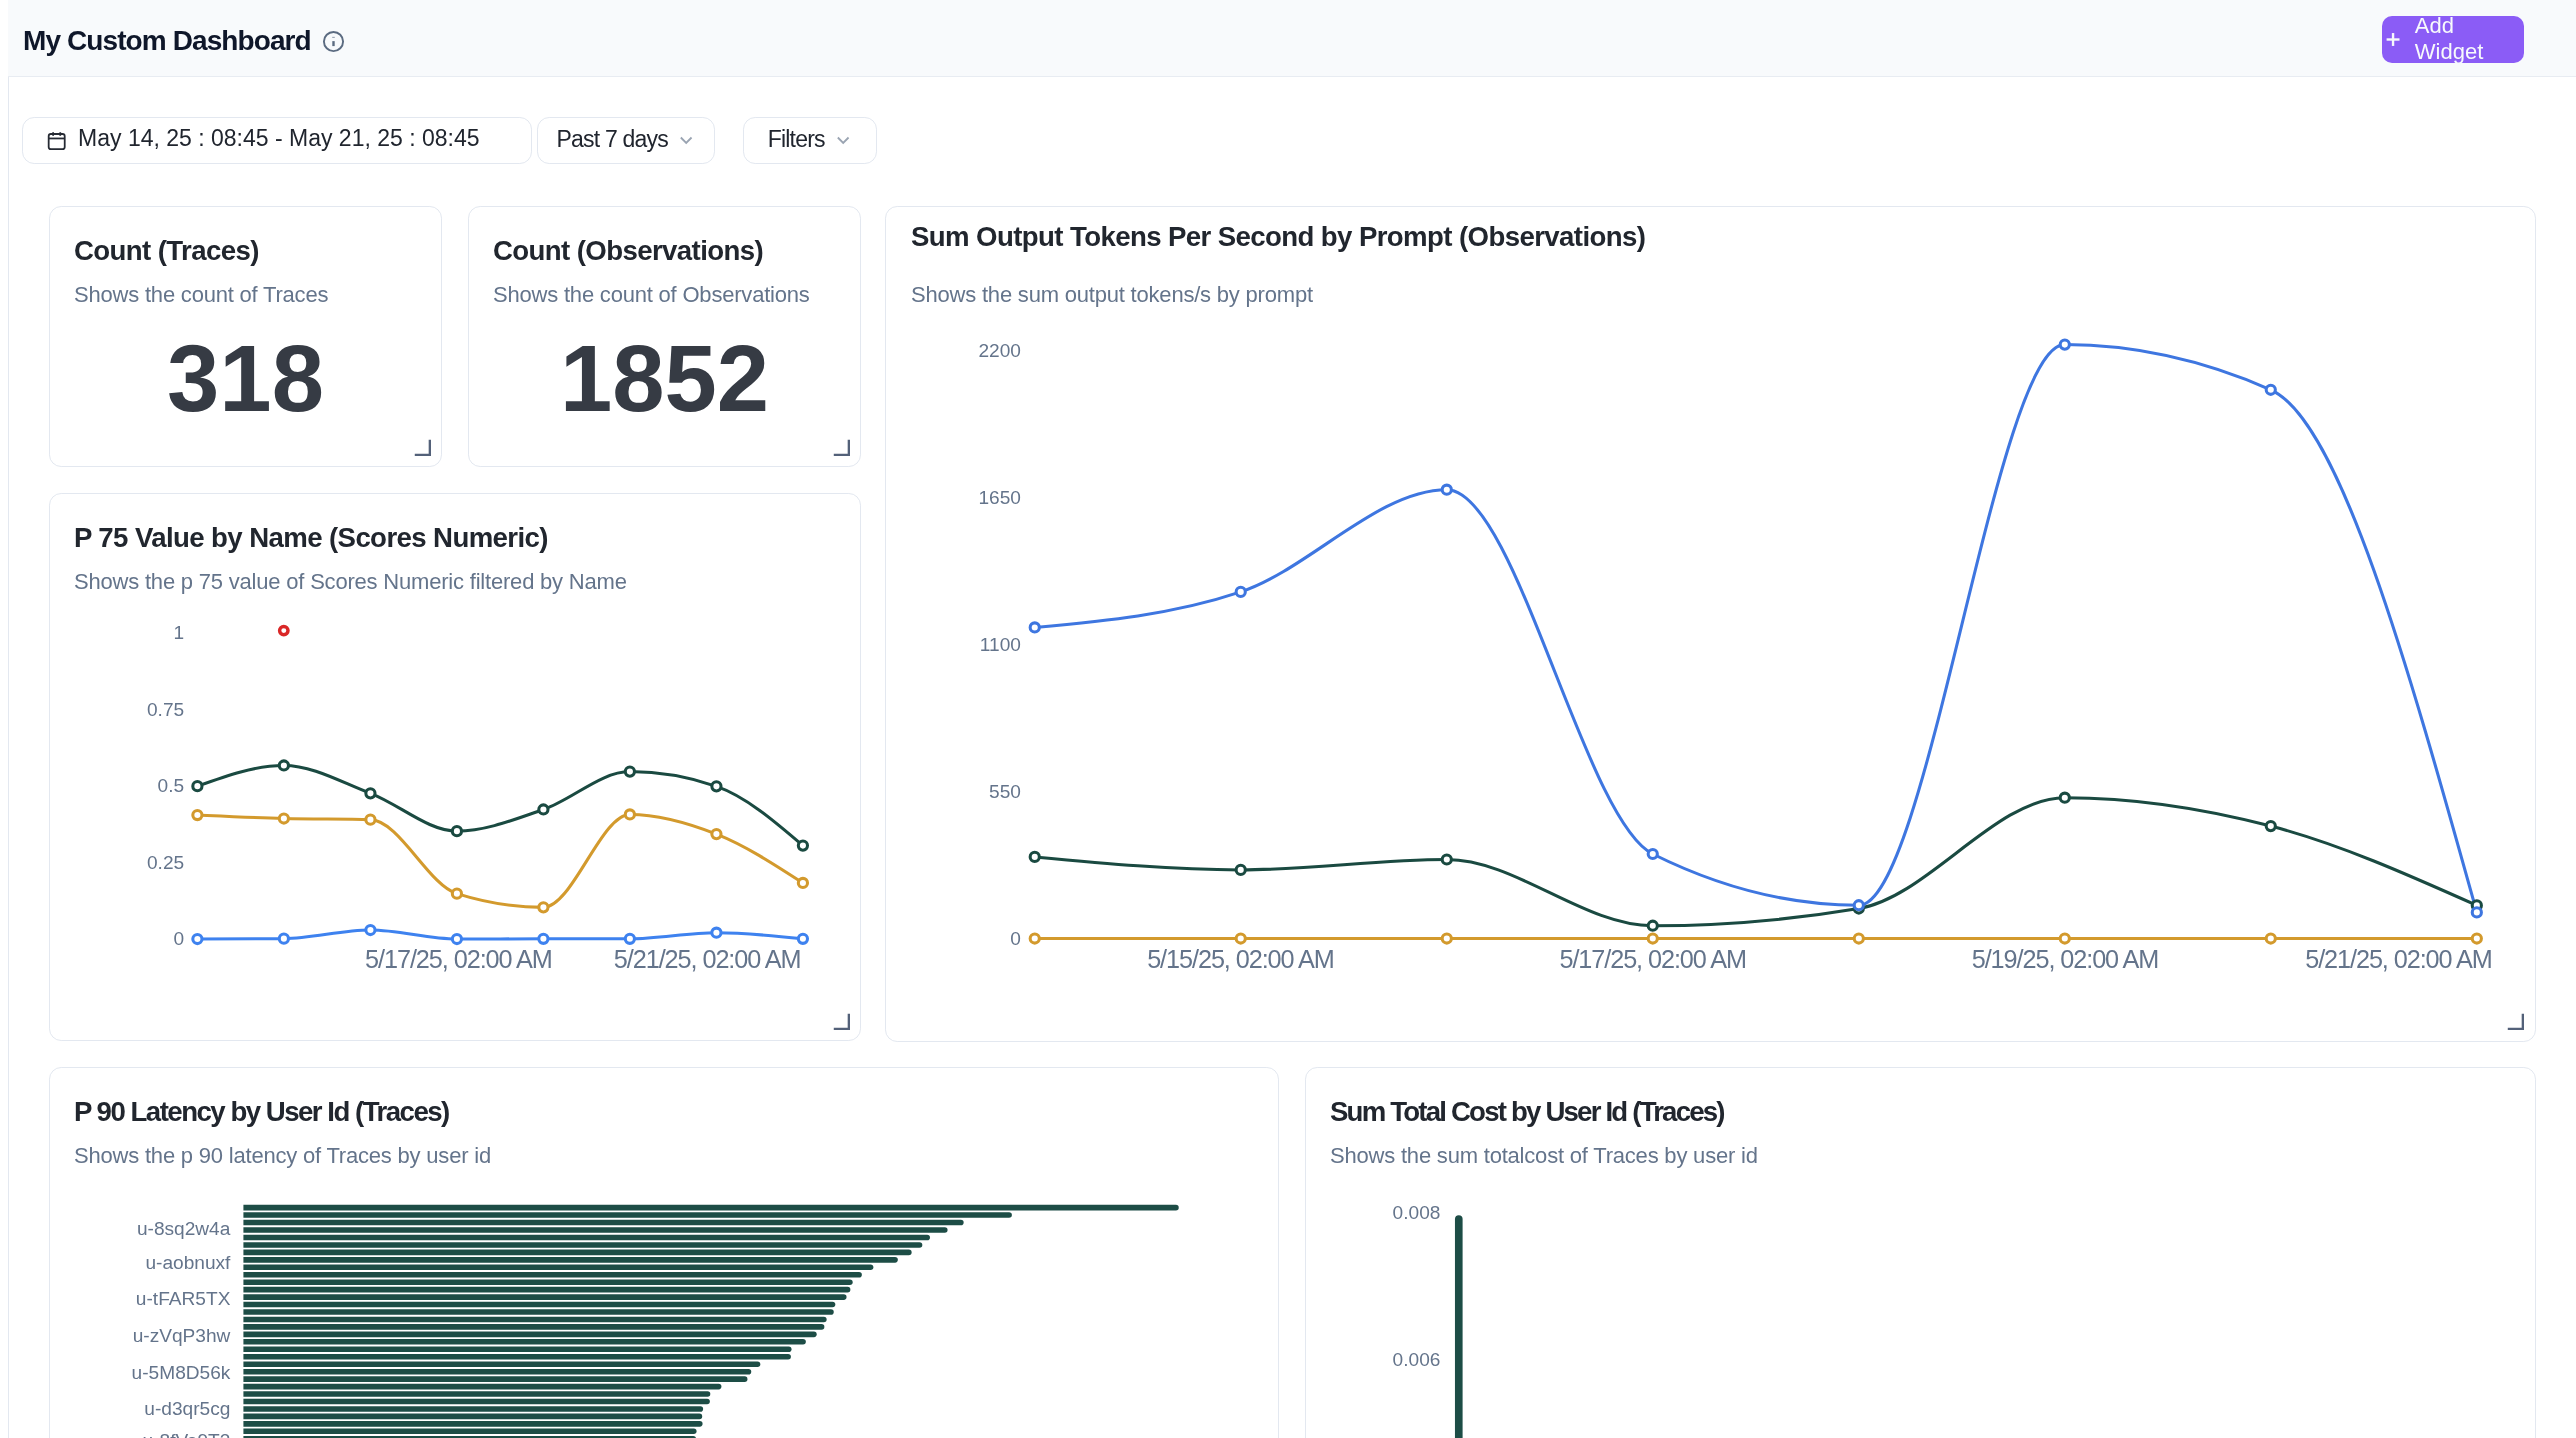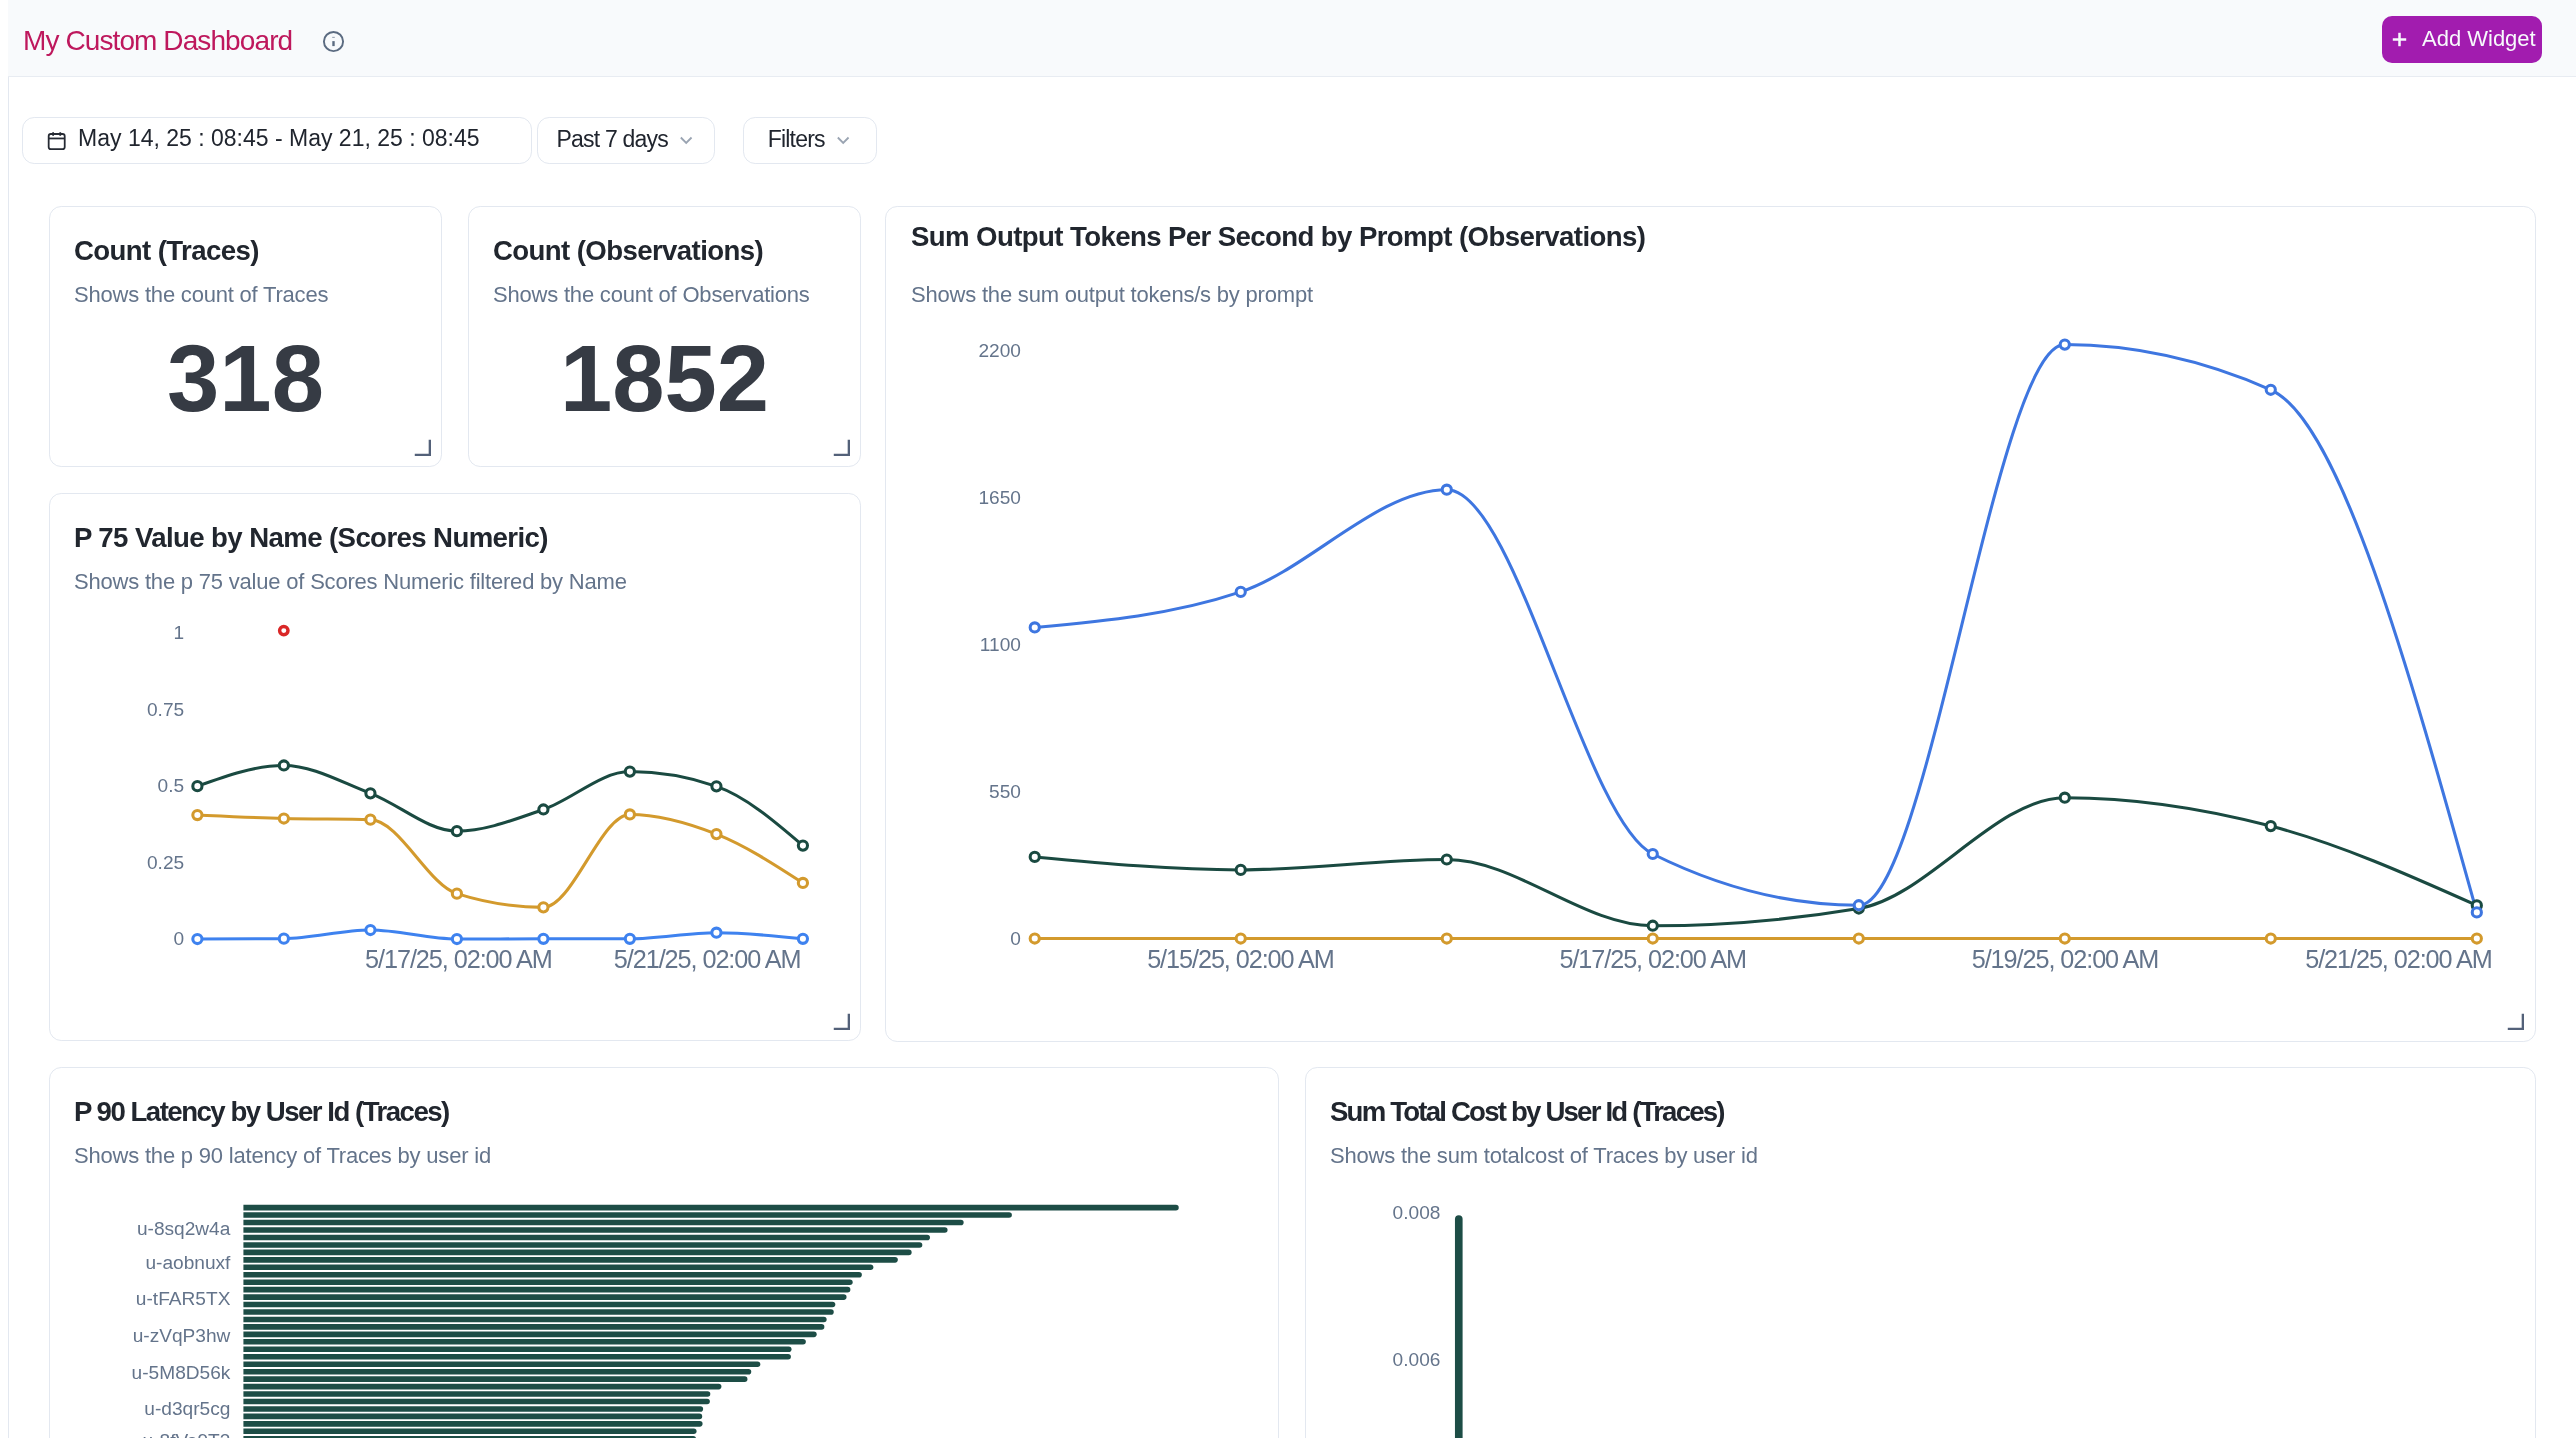--- a/index.html
+++ b/index.html
@@ -10,27 +10,27 @@
   .csub { position:absolute; font-size:22px; font-weight:400; color:#64748b; letter-spacing:-0.2px; white-space:nowrap; }
   .bignum { position:absolute; font-weight:700; color:#363b44; text-align:center; letter-spacing:0; }
   svg text { font-family:"Liberation Sans",sans-serif; }
 </style>
 </head>
 <body>
 
 <div class="abs" style="left:7.7px;top:0;width:1.5px;height:1439px;background:#e3e8f0;"></div>
 
 <div class="abs" style="left:8.4px;top:0;width:2568px;height:77px;background:#f8fafc;border-bottom:1.5px solid #e8ecf2;"></div>
-<div class="abs" style="left:23px;top:25px;font-size:28px;font-weight:400;color:#be185d;letter-spacing:-0.9px;">My Custom Dashboard</div>
+<div class="abs" style="left:23px;top:25px;font-size:28px;font-weight:700;color:#0f172a;letter-spacing:-0.9px;">My Custom Dashboard</div>
 <svg class="abs" style="left:322px;top:30px;" width="23" height="23" viewBox="0 0 24 24" fill="none" stroke="#5b6b81" stroke-width="2">
   <circle cx="12" cy="12" r="10"></circle>
     <line x1="12" y1="16.8" x2="12" y2="11.6" stroke-width="2.5"></line>
     <line x1="12" y1="7.2" x2="12" y2="7.9" stroke-width="2.7"></line>
 </svg>
-<div class="abs" style="left:2382px;top:16px;width:160px;height:47px;background:#a21caf;border-radius:10px;color:#f7f9fc;font-size:22px;font-weight:500;display:flex;align-items:center;justify-content:center;">
+<div class="abs" style="left:2382px;top:16px;width:142px;height:47px;background:#8b5cf6;border-radius:10px;color:#f7f9fc;font-size:22px;font-weight:500;display:flex;align-items:center;justify-content:center;">
   <svg width="23" height="23" viewBox="0 0 24 24" fill="none" stroke="#f7f9fc" stroke-width="2.6" style="margin-right:10.7px;">
       <line x1="12" y1="5" x2="12" y2="19"></line>
       <line x1="5" y1="12" x2="19" y2="12"></line>
     </svg>
   <span style="margin-top:-1.5px;">Add Widget</span>
 </div>
 
 <div class="abs" style="left:22px;top:117px;width:510px;height:47px;border:1.5px solid #e3e8f0;border-radius:12.2px;display:flex;align-items:center;">
   <svg style="margin-left:23px;" width="21.4" height="21.4" viewBox="0 0 24 24" fill="none" stroke="#252a33" stroke-width="2">
     <rect x="3" y="4.5" width="18" height="17" rx="2.5"></rect>

